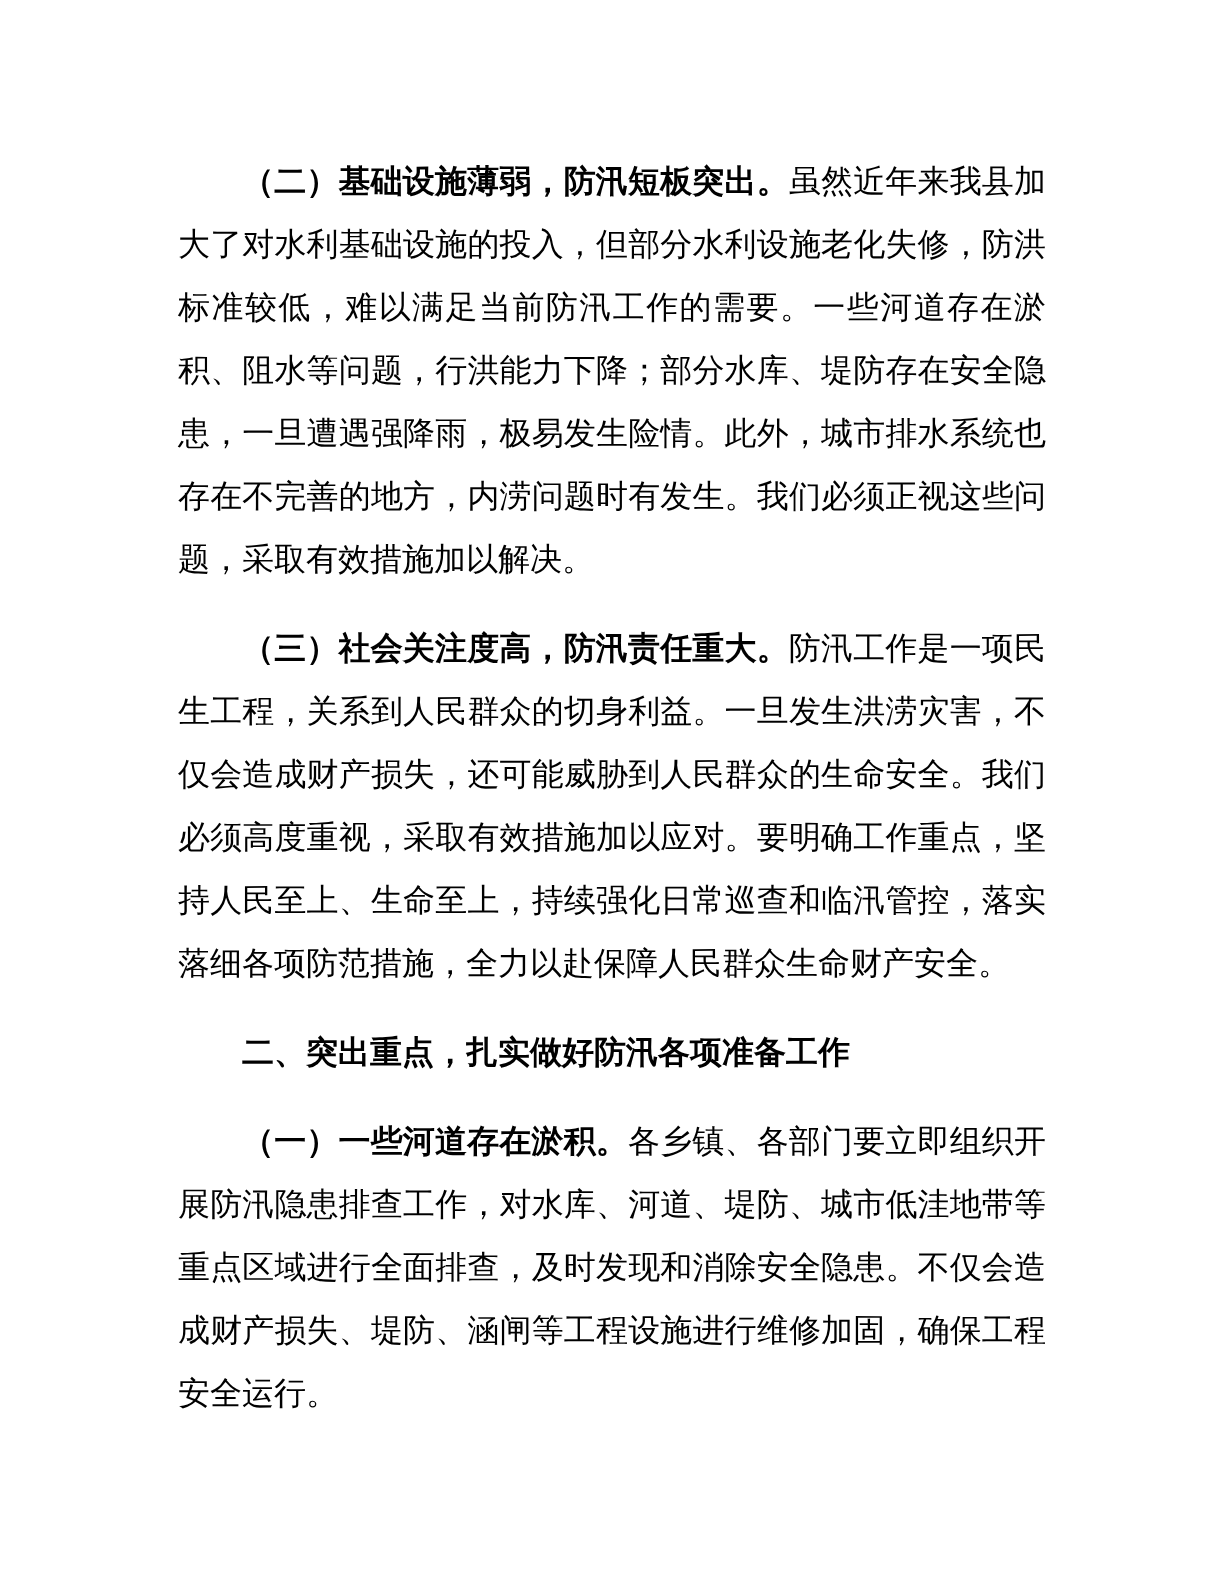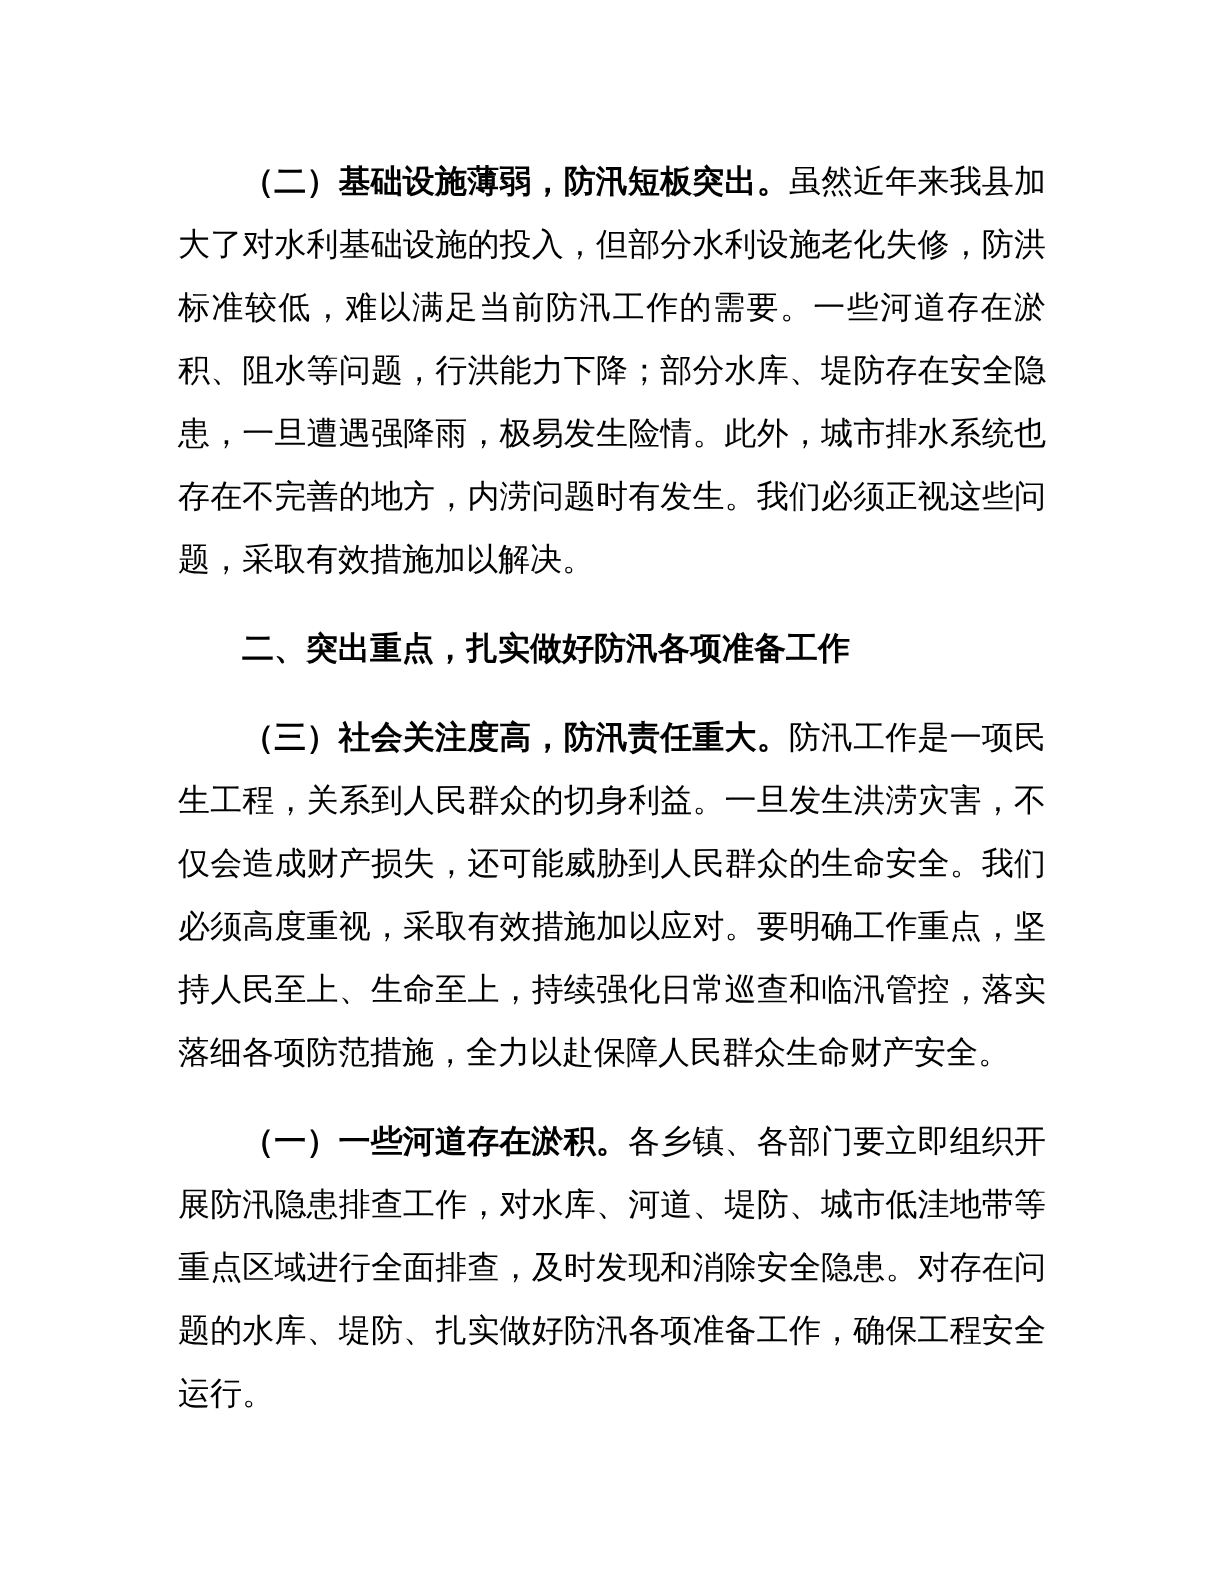--- a/index.html
+++ b/index.html
@@ -41,19 +41,19 @@
     font-family: "Liberation Sans", sans-serif;
   }
 </style>
 </head>
 <body>
 
 <div class="page">
 
   <p class="para"><span class="lead">（二）基础设施薄弱，防汛短板突出。</span><span>虽然近年来我县加大了对水利基础设施的投入，但部分水利设施老化失修，防洪标准较低，难以满足当前防汛工作的需要。一些河道存在淤积、阻水等问题，行洪能力下降；部分水库、堤防存在安全隐患，一旦遭遇强降雨，极易发生险情。此外，城市排水系统也存在不完善的地方，内涝问题时有发生。我们必须正视这些问题，采取有效措施加以解决。</span></p>
 
+  <p class="para"><span class="lead">（三）社会关注度高，防汛责任重大。</span><span>防汛工作是一项民生工程，关系到人民群众的切身利益。一旦发生洪涝灾害，不仅会造成财产损失，还可能威胁到人民群众的生命安全。我们必须高度重视，采取有效措施加以应对。要明确工作重点，坚持人民至上、生命至上，持续强化日常巡查和临汛管控，落实落细各项防范措施，全力以赴保障人民群众生命财产安全。</span></p>
+
   <p class="para heading"><span>二、突出重点，扎实做好防汛各项准备工作</span></p>
 
-  <p class="para"><span class="lead">（三）社会关注度高，防汛责任重大。</span><span>防汛工作是一项民生工程，关系到人民群众的切身利益。一旦发生洪涝灾害，不仅会造成财产损失，还可能威胁到人民群众的生命安全。我们必须高度重视，采取有效措施加以应对。要明确工作重点，坚持人民至上、生命至上，持续强化日常巡查和临汛管控，落实落细各项防范措施，全力以赴保障人民群众生命财产安全。</span></p>
-
-  <p class="para"><span class="lead">（一）一些河道存在淤积。</span><span>各乡镇、各部门要立即组织开展防汛隐患排查工作，对水库、河道、堤防、城市低洼地带等重点区域进行全面排查，及时发现和消除安全隐患。对存在问题的水库、堤防、扎实做好防汛各项准备工作，确保工程安全运行。</span></p>
+  <p class="para"><span class="lead">（一）一些河道存在淤积。</span><span>各乡镇、各部门要立即组织开展防汛隐患排查工作，对水库、河道、堤防、城市低洼地带等重点区域进行全面排查，及时发现和消除安全隐患。不仅会造成财产损失、堤防、涵闸等工程设施进行维修加固，确保工程安全运行。</span></p>
 
 </div>
 
 </body></html>

